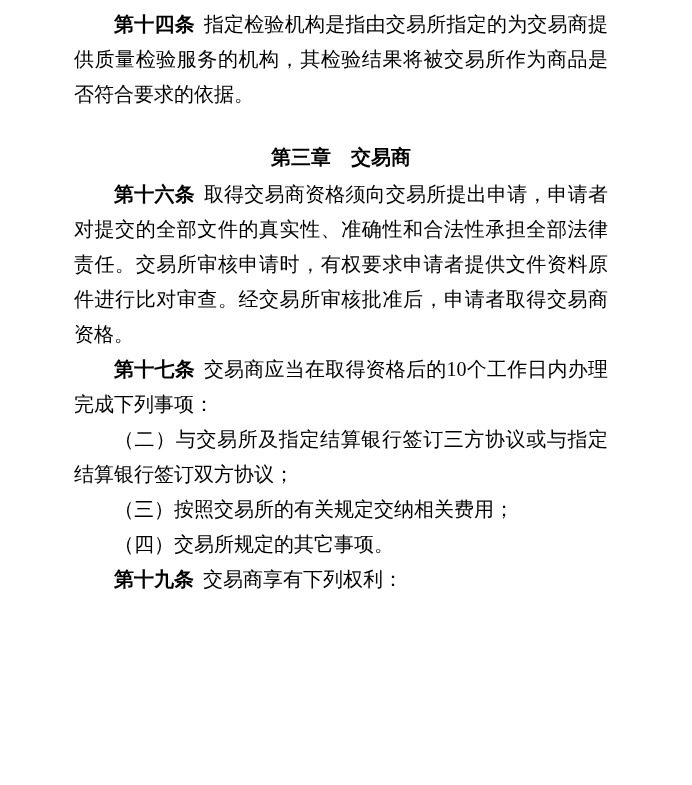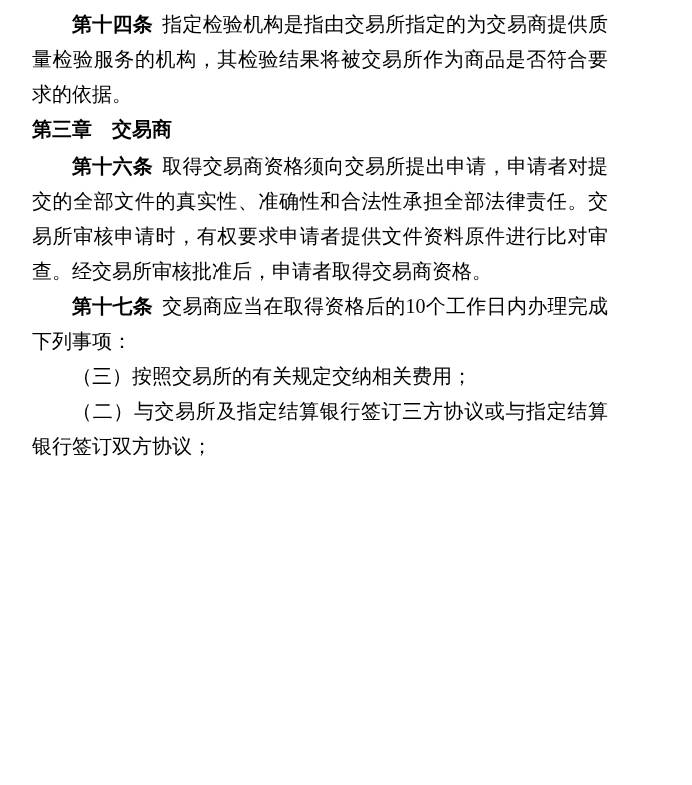--- a/index.html
+++ b/index.html
@@ -6,48 +6,52 @@
     margin: 0;
     padding: 0;
     background: #ffffff;
   }
   .page {
     position: relative;
     box-sizing: border-box;
     width: 692px;
     height: 785px;
     background: #ffffff;
-    padding: 7px 84px 0 32px;
+    padding: 7px 84px 0 74px;
     overflow: hidden;
     font-family: "Liberation Serif", "DejaVu Serif", serif;
     font-size: 20px;
     line-height: 35px;
     color: #000000;
   }
   .para {
     margin: 0;
     text-align: justify;
     text-indent: 2em;
     word-break: break-all;
   }
   .para .article-label {
     font-weight: 700;
     margin-right: 0.45em;
   }
   .para.chapter {
+    text-align: center;
     text-indent: 0;
     font-weight: 700;
+    margin-top: 28px;
     margin-bottom: 2px;
   }
 </style>
 </head>
 <body>
 
 <div class="page">
   <div id="document-content">
       <p class="para article"><b class="article-label">第十四条</b><span>指定检验机构是指由交易所指定的为交易商提供质量检验服务的机构，其检验结果将被交易所作为商品是否符合要求的依据。</span></p>
       <p class="para chapter">第三章　交易商</p>
       <p class="para article"><b class="article-label">第十六条</b><span>取得交易商资格须向交易所提出申请，申请者对提交的全部文件的真实性、准确性和合法性承担全部法律责任。交易所审核申请时，有权要求申请者提供文件资料原件进行比对审查。经交易所审核批准后，申请者取得交易商资格。</span></p>
       <p class="para article"><b class="article-label">第十七条</b><span>交易商应当在取得资格后的10个工作日内办理完成下列事项：</span></p>
+      <p class="para item">（二）与交易所及指定结算银行签订三方协议或与指定结算银行签订双方协议；</p>
       <p class="para item">（三）按照交易所的有关规定交纳相关费用；</p>
-      <p class="para item">（二）与交易所及指定结算银行签订三方协议或与指定结算银行签订双方协议；</p>
+      <p class="para item">（四）交易所规定的其它事项。</p>
+      <p class="para article"><b class="article-label">第十九条</b><span>交易商享有下列权利：</span></p>
     </div>
 </div>
 
 </body></html>

